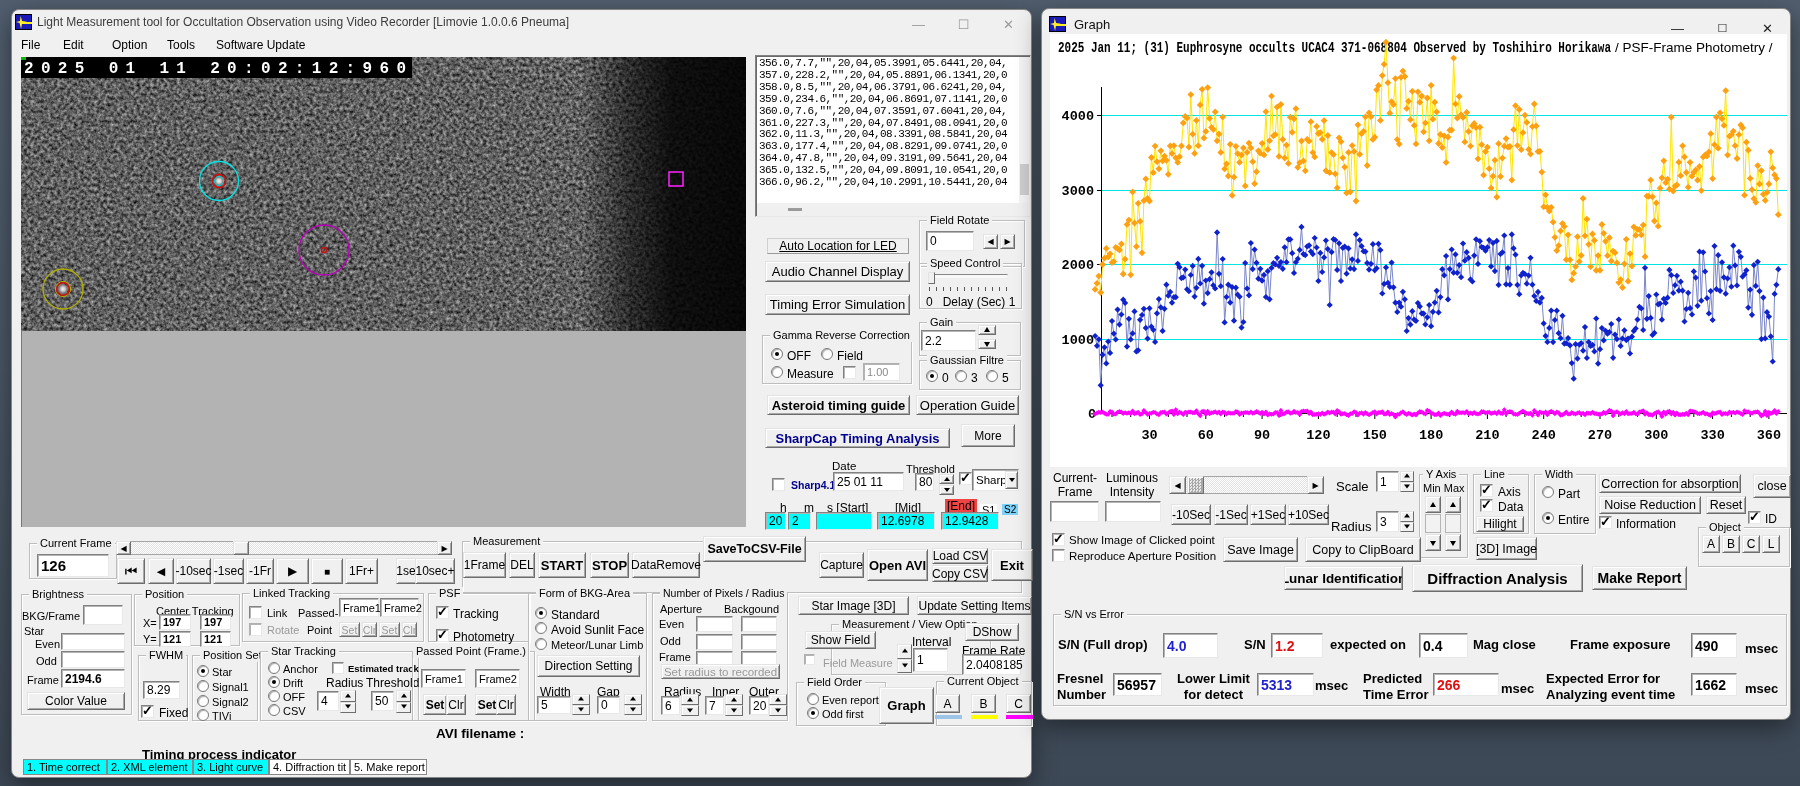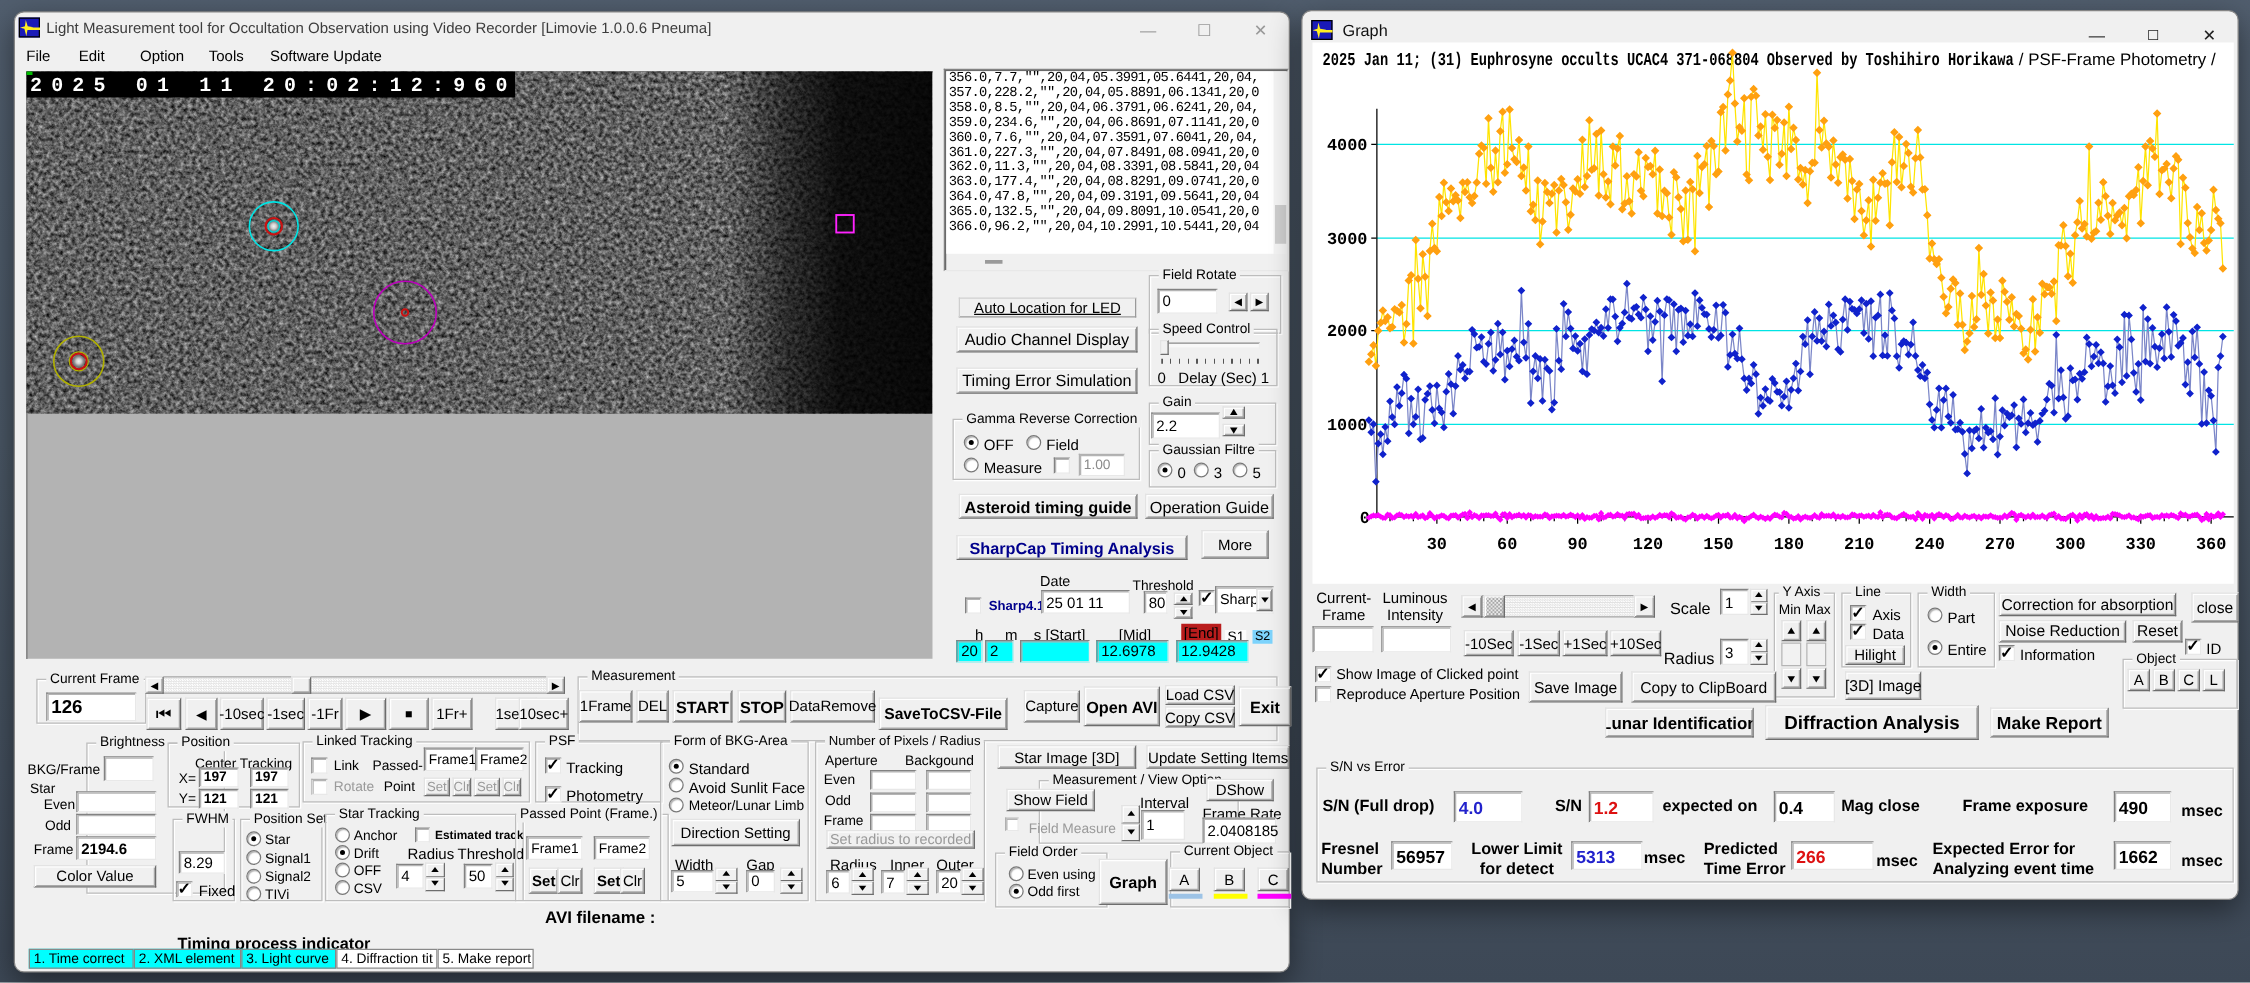--- a/index.html
+++ b/index.html
@@ -175,21 +175,21 @@
     </div>
  <div class="chk on" style="left:947px;top:462px;"></div>
  <div class="fld" style="left:960px;top:459px;width:47px;height:22px;font-size:11.5px;">Sharp</div>
  <div class="sbtn" style="left:993px;top:461px;width:13px;height:18px;">
       <span style="border:3px solid transparent;border-top:4px solid #000;margin-top:3px;"></span>
     </div>
  <span class="lbl" style="left:768px;top:491px;font-size:12px;">h</span>
  <span class="lbl" style="left:792px;top:491px;font-size:12px;">m</span>
  <span class="lbl" style="left:815px;top:491px;font-size:12px;">s [Start]</span>
  <span class="lbl" style="left:883px;top:491px;font-size:12px;">[Mid]</span>
- <span class="lbl" style="left:933px;top:489px;font-size:12px;background:#b91c1c;padding:0 2px;">[End]</span>
+ <span class="lbl" style="left:933px;top:489px;font-size:12px;background:#ef4444;padding:0 2px;">[End]</span>
  <span class="lbl" style="left:968px;top:494px;font-size:11px;background:#fcfcfc;padding:0 2px;">S1</span>
  <span class="lbl" style="left:990px;top:494px;font-size:10px;background:#7dd3fc;padding:0 2px;">S2</span>
  <div class="fld cyn" style="left:753px;top:502px;width:21px;height:18px;font-size:12px;">20</div>
  <div class="fld cyn" style="left:776px;top:502px;width:23px;height:18px;font-size:12px;">2</div>
  <div class="fld cyn" style="left:804px;top:502px;width:56px;height:18px;font-size:12px;"></div>
  <div class="fld cyn" style="left:865px;top:502px;width:58px;height:18px;font-size:12px;">12.6978</div>
  <div class="fld cyn" style="left:929px;top:502px;width:58px;height:18px;font-size:12px;">12.9428</div>
 
  <div class="gb" style="left:17px;top:533px;width:88px;height:36px;">
       <i>Current Frame</i>
@@ -210,28 +210,28 @@
  <div class="btn" style="left:384px;top:548px;width:33px;height:26px;font-size:12px;">1sec+</div>
  <div class="btn" style="left:403px;top:548px;width:40px;height:26px;font-size:12px;">10sec+</div>
  <div class="gb" style="left:450px;top:531px;width:560px;height:52px;">
       <i>Measurement</i>
     </div>
  <div class="btn" style="left:451px;top:542px;width:43px;height:26px;font-size:12px;">1Frame</div>
  <div class="btn" style="left:497px;top:542px;width:26px;height:26px;font-size:12px;">DEL</div>
  <div class="btn b" style="left:526px;top:542px;width:48px;height:26px;font-size:13px;">START</div>
  <div class="btn b" style="left:578px;top:542px;width:39px;height:26px;font-size:13px;">STOP</div>
  <div class="btn" style="left:620px;top:542px;width:68px;height:26px;font-size:12px;">DataRemove</div>
- <div class="btn b" style="left:691px;top:548px;width:103px;height:26px;font-size:12.5px;text-align:right;">SaveToCSV-File</div>
+ <div class="btn b" style="left:691px;top:526px;width:103px;height:26px;font-size:12.5px;text-align:right;">SaveToCSV-File</div>
  <div class="btn" style="left:807px;top:542px;width:45px;height:26px;font-size:12px;">Capture</div>
  <div class="btn b" style="left:855px;top:539px;width:61px;height:32px;font-size:13px;">Open AVI</div>
  <div class="btn" style="left:920px;top:538px;width:56px;height:16px;font-size:12px;">Load CSV</div>
  <div class="btn" style="left:920px;top:555px;width:56px;height:17px;font-size:12px;">Copy CSV</div>
  <div class="btn b" style="left:979px;top:539px;width:42px;height:32px;font-size:13px;">Exit</div>
 
- <div class="gb" style="left:9px;top:584px;width:111px;height:121px;margin-left:48px;">
+ <div class="gb" style="left:9px;top:584px;width:111px;height:121px;">
       <i>Brightness</i>
     </div>
  <span class="lbl" style="left:10px;top:600px;">BKG/Frame</span>
  <div class="fld" style="left:71px;top:595px;width:40px;height:20px;"></div>
  <span class="lbl" style="left:12px;top:615px;">Star</span>
  <span class="lbl" style="left:23px;top:628px;">Even</span>
  <div class="fld" style="left:49px;top:623px;width:64px;height:17px;"></div>
  <span class="lbl" style="left:24px;top:645px;">Odd</span>
  <div class="fld" style="left:49px;top:641px;width:64px;height:17px;"></div>
  <span class="lbl" style="left:15px;top:664px;">Frame</span>
@@ -389,21 +389,21 @@
     </div>
  <span class="lbl" style="left:900px;top:625px;font-size:12px;">Interval</span>
  <div class="fld" style="left:901px;top:638px;width:35px;height:24px;font-size:12px;">1</div>
  <div class="btn" style="left:953px;top:613px;width:54px;height:18px;font-size:12px;">DShow</div>
  <span class="lbl" style="left:950px;top:634px;font-size:12px;">Frame Rate</span>
  <div class="fld" style="left:950px;top:644px;width:59px;height:21px;font-size:12px;">2.0408185</div>
  <div class="gb" style="left:784px;top:672px;width:90px;height:44px;">
       <i>Field Order</i>
     </div>
  <div class="rad" style="left:795px;top:683px;"></div>
-    <span class="lbl" style="left:810px;top:684px;">Even using</span>
+    <span class="lbl" style="left:810px;top:684px;">Even report</span>
  <div class="rad on" style="left:795px;top:697px;"></div>
     <span class="lbl" style="left:810px;top:698px;">Odd first</span>
  <div class="btn b" style="left:867px;top:677px;width:55px;height:37px;font-size:13px;">Graph</div>
  <div class="gb" style="left:924px;top:671px;width:96px;height:45px;">
       <i>Current Object</i>
     </div>
  <div class="btn" style="left:923px;top:684px;width:25px;height:19px;font-size:12px;">A</div>
  <div class="btn" style="left:959px;top:684px;width:25px;height:19px;font-size:12px;">B</div>
  <div class="btn" style="left:994px;top:684px;width:25px;height:19px;font-size:12px;">C</div>
  <div style="position:absolute;left:923px;top:705px;width:27px;height:4px;background:#9dc3e6;"></div>

